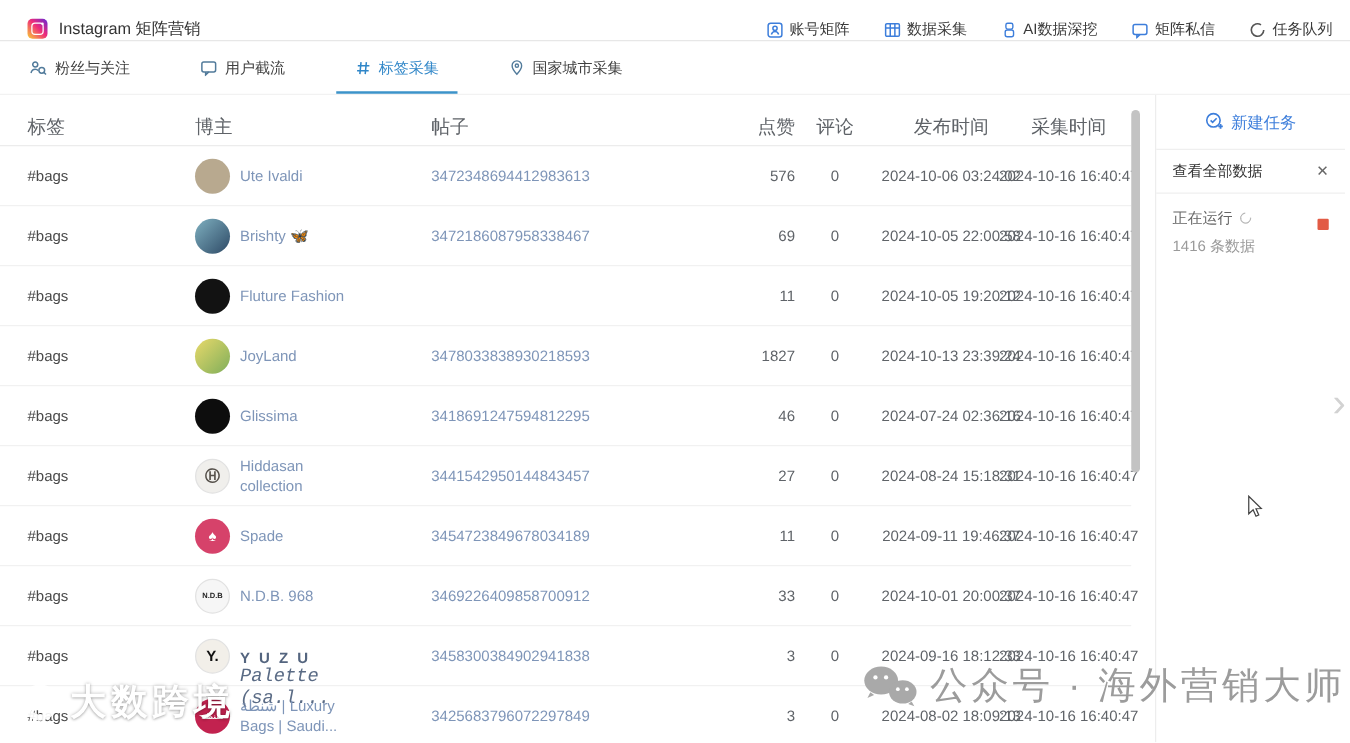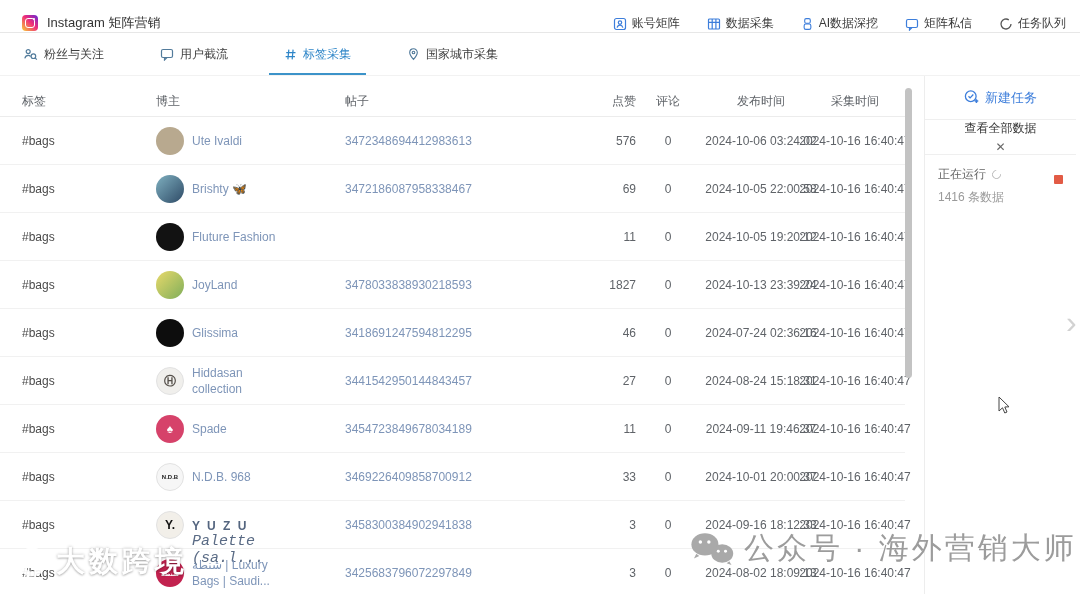--- a/index.html
+++ b/index.html
@@ -29,21 +29,21 @@
   .tab { position:relative; display:flex; align-items:center; gap:6px; padding:0 15px;
     font-size:12px; color:#3f3f3f; cursor:pointer; }
   .tab .ic { color:#527b9b; display:flex; }
   .tab.active { color:#2f86c8; }
   .tab.active .ic { color:#2f86c8; }
   .tab.active::after { content:""; position:absolute; left:0; right:0; bottom:0; height:2px; background:#3c93c9; }
 
   
   .thead { position:absolute; left:0; top:85px; width:905px; height:32px; border-bottom:1px solid #ececec; }
   .thead .cell { position:absolute; top:0; height:32px; display:flex; align-items:center;
-    font-size:12px; color:#5f6368; }
+    font-size:15px; color:#5f6368; }
   .tbody { position:absolute; left:0; top:117px; width:905px; }
   .trow { position:relative; width:905px; height:48px; border-bottom:1px solid #f1f1f1; }
   .cell { font-size:12px; color:#5f6368; }
   .c-tag     { left:22px;  width:110px; }
   .c-avatar  { left:156px; width:28px; }
   .c-name    { left:192px; width:132px; }
   .c-post    { left:345px; width:180px; }
   .c-likes   { left:576px; width:60px;  justify-content:flex-end; text-align:right; }
   .c-comm    { left:646px; width:44px;  justify-content:center; text-align:center; }
   .c-pub     { left:700px; width:122px; justify-content:center; text-align:center; }
@@ -62,21 +62,21 @@
     background:#c3c3c3; border-radius:4px; }
 
   
   .panel { position:absolute; left:924px; top:76px; width:152px; height:518px;
     border-left:1px solid #ededed; background:#fff; }
   .new-task { display:flex; align-items:center; gap:6px; margin:13px auto 0; height:18px;
     background:none; border:none; color:#3d7edb; font-size:13px; cursor:pointer;
     font-family:inherit; justify-content:center; width:100%; }
   .panel-div { border-top:1px solid #efefef; margin-top:12px; }
   .view-row { height:35px; display:flex; align-items:center; justify-content:space-between;
-    padding:0 13px; font-size:12px; color:#333; border-bottom:1px solid #efefef;flex-direction:column; }
+    padding:0 13px; font-size:12px; color:#333; border-bottom:1px solid #efefef; }
   .x-icon { color:#666; font-size:12px; cursor:pointer; }
   .status { position:relative; padding:11px 13px 0; }
   .run-line { display:flex; align-items:center; gap:6px; font-size:12px; color:#666; }
   .spinner { width:9px; height:9px; border:1.5px solid #b9b9b9; border-top-color:transparent;
     border-radius:50%; transform:rotate(40deg); display:inline-block; }
   .count-line { margin-top:6px; font-size:12px; color:#9a9a9a; }
   .stop-btn { position:absolute; right:13px; top:20px; width:9px; height:9px;
     background:#e25b45; border-radius:1px; cursor:pointer; }
 
   .chevron { position:absolute; left:1066px; top:306px; font-size:32px; color:#d2d2d2;

